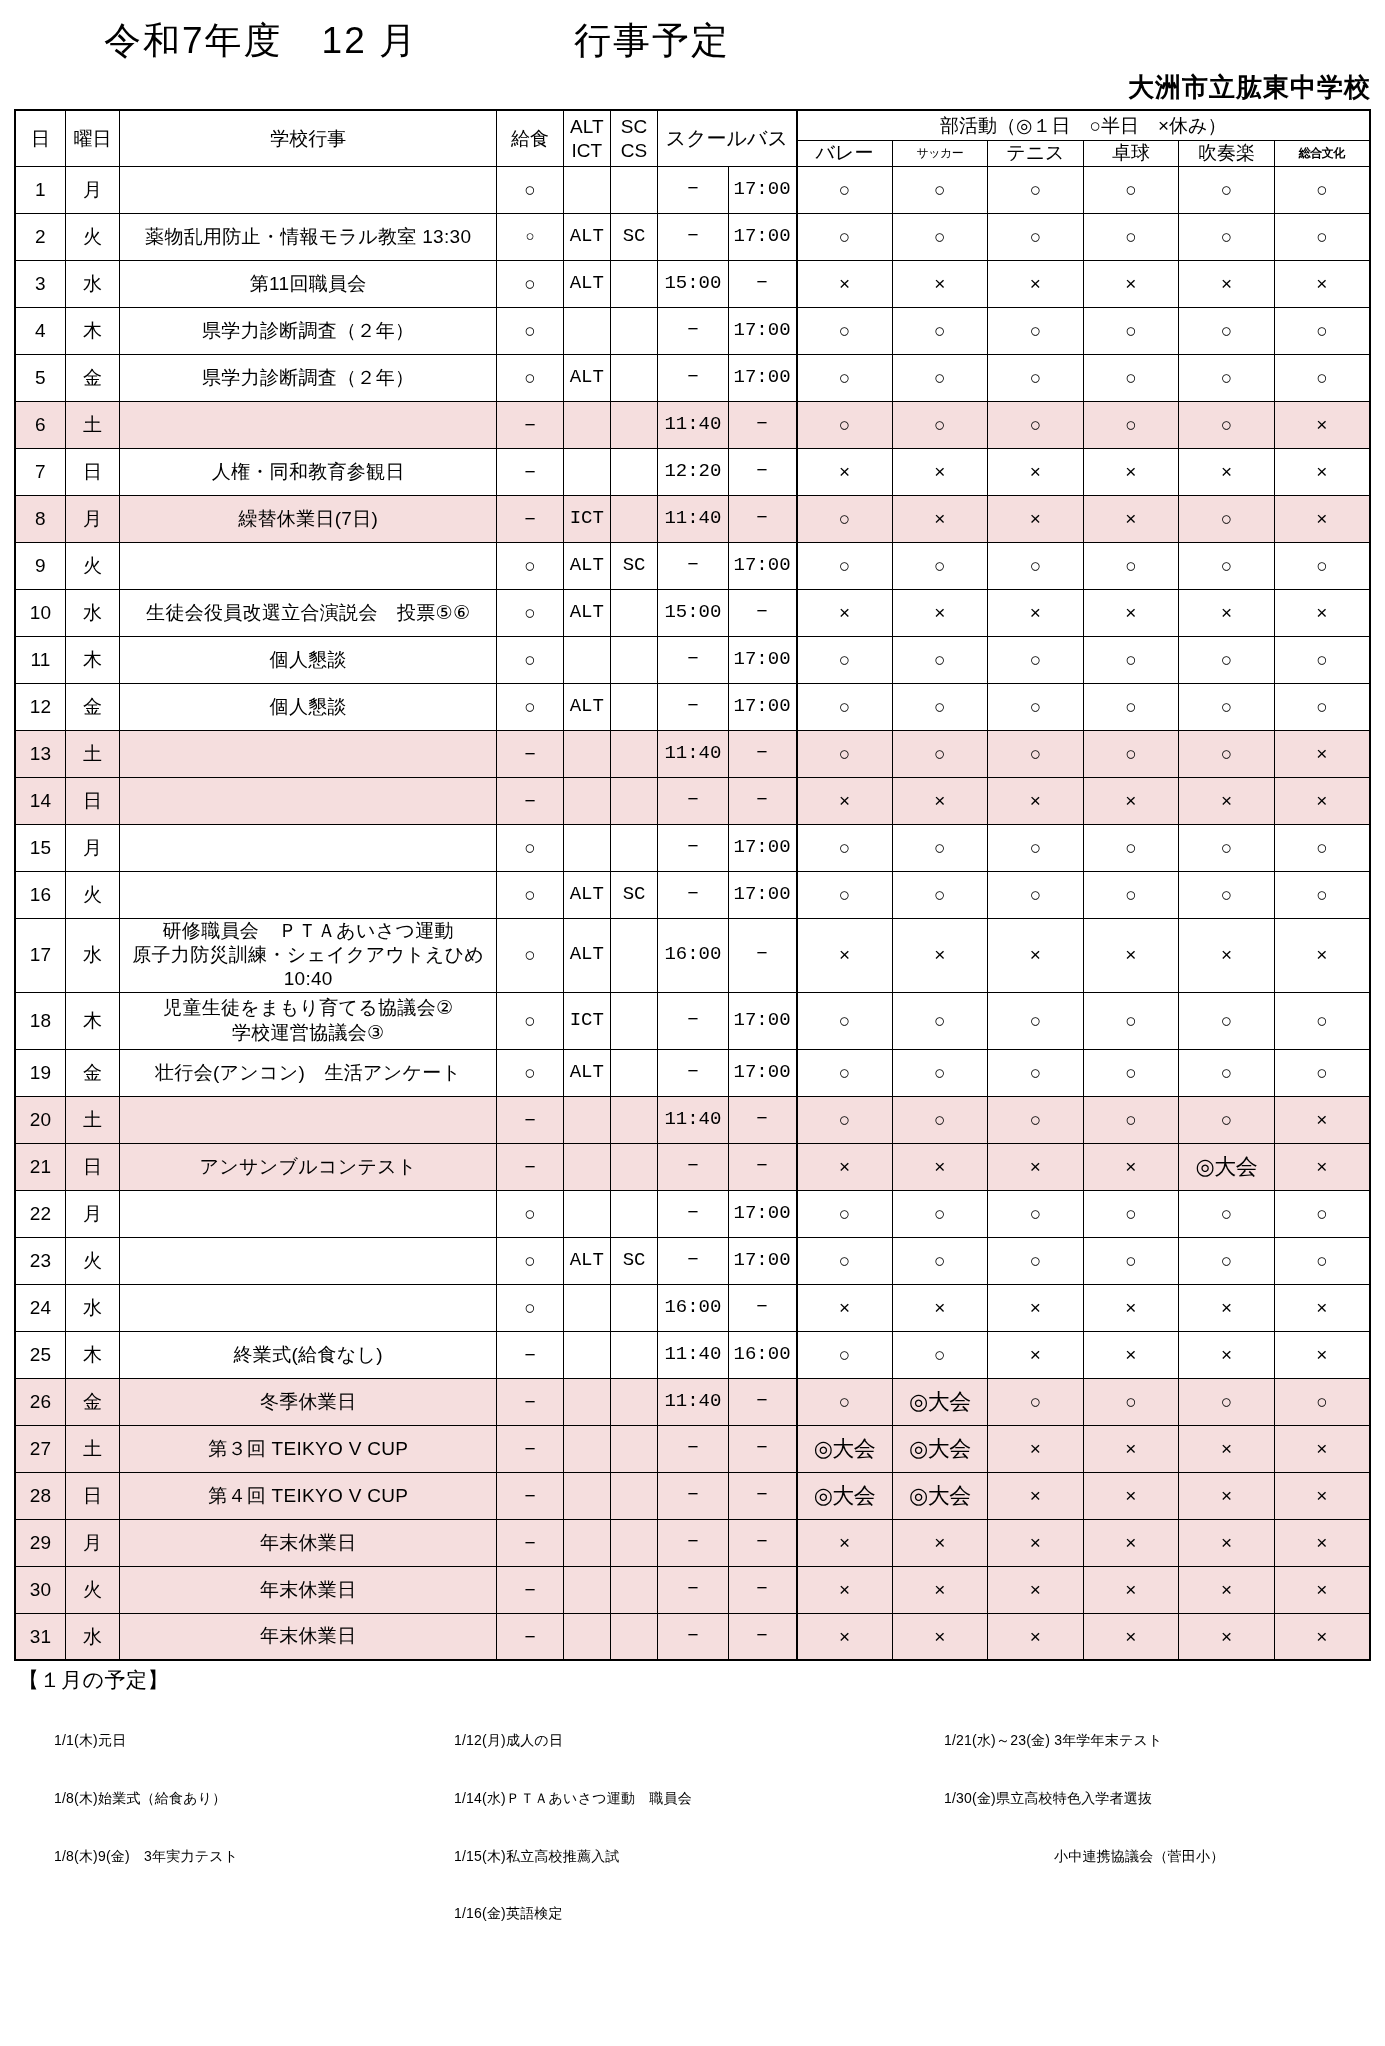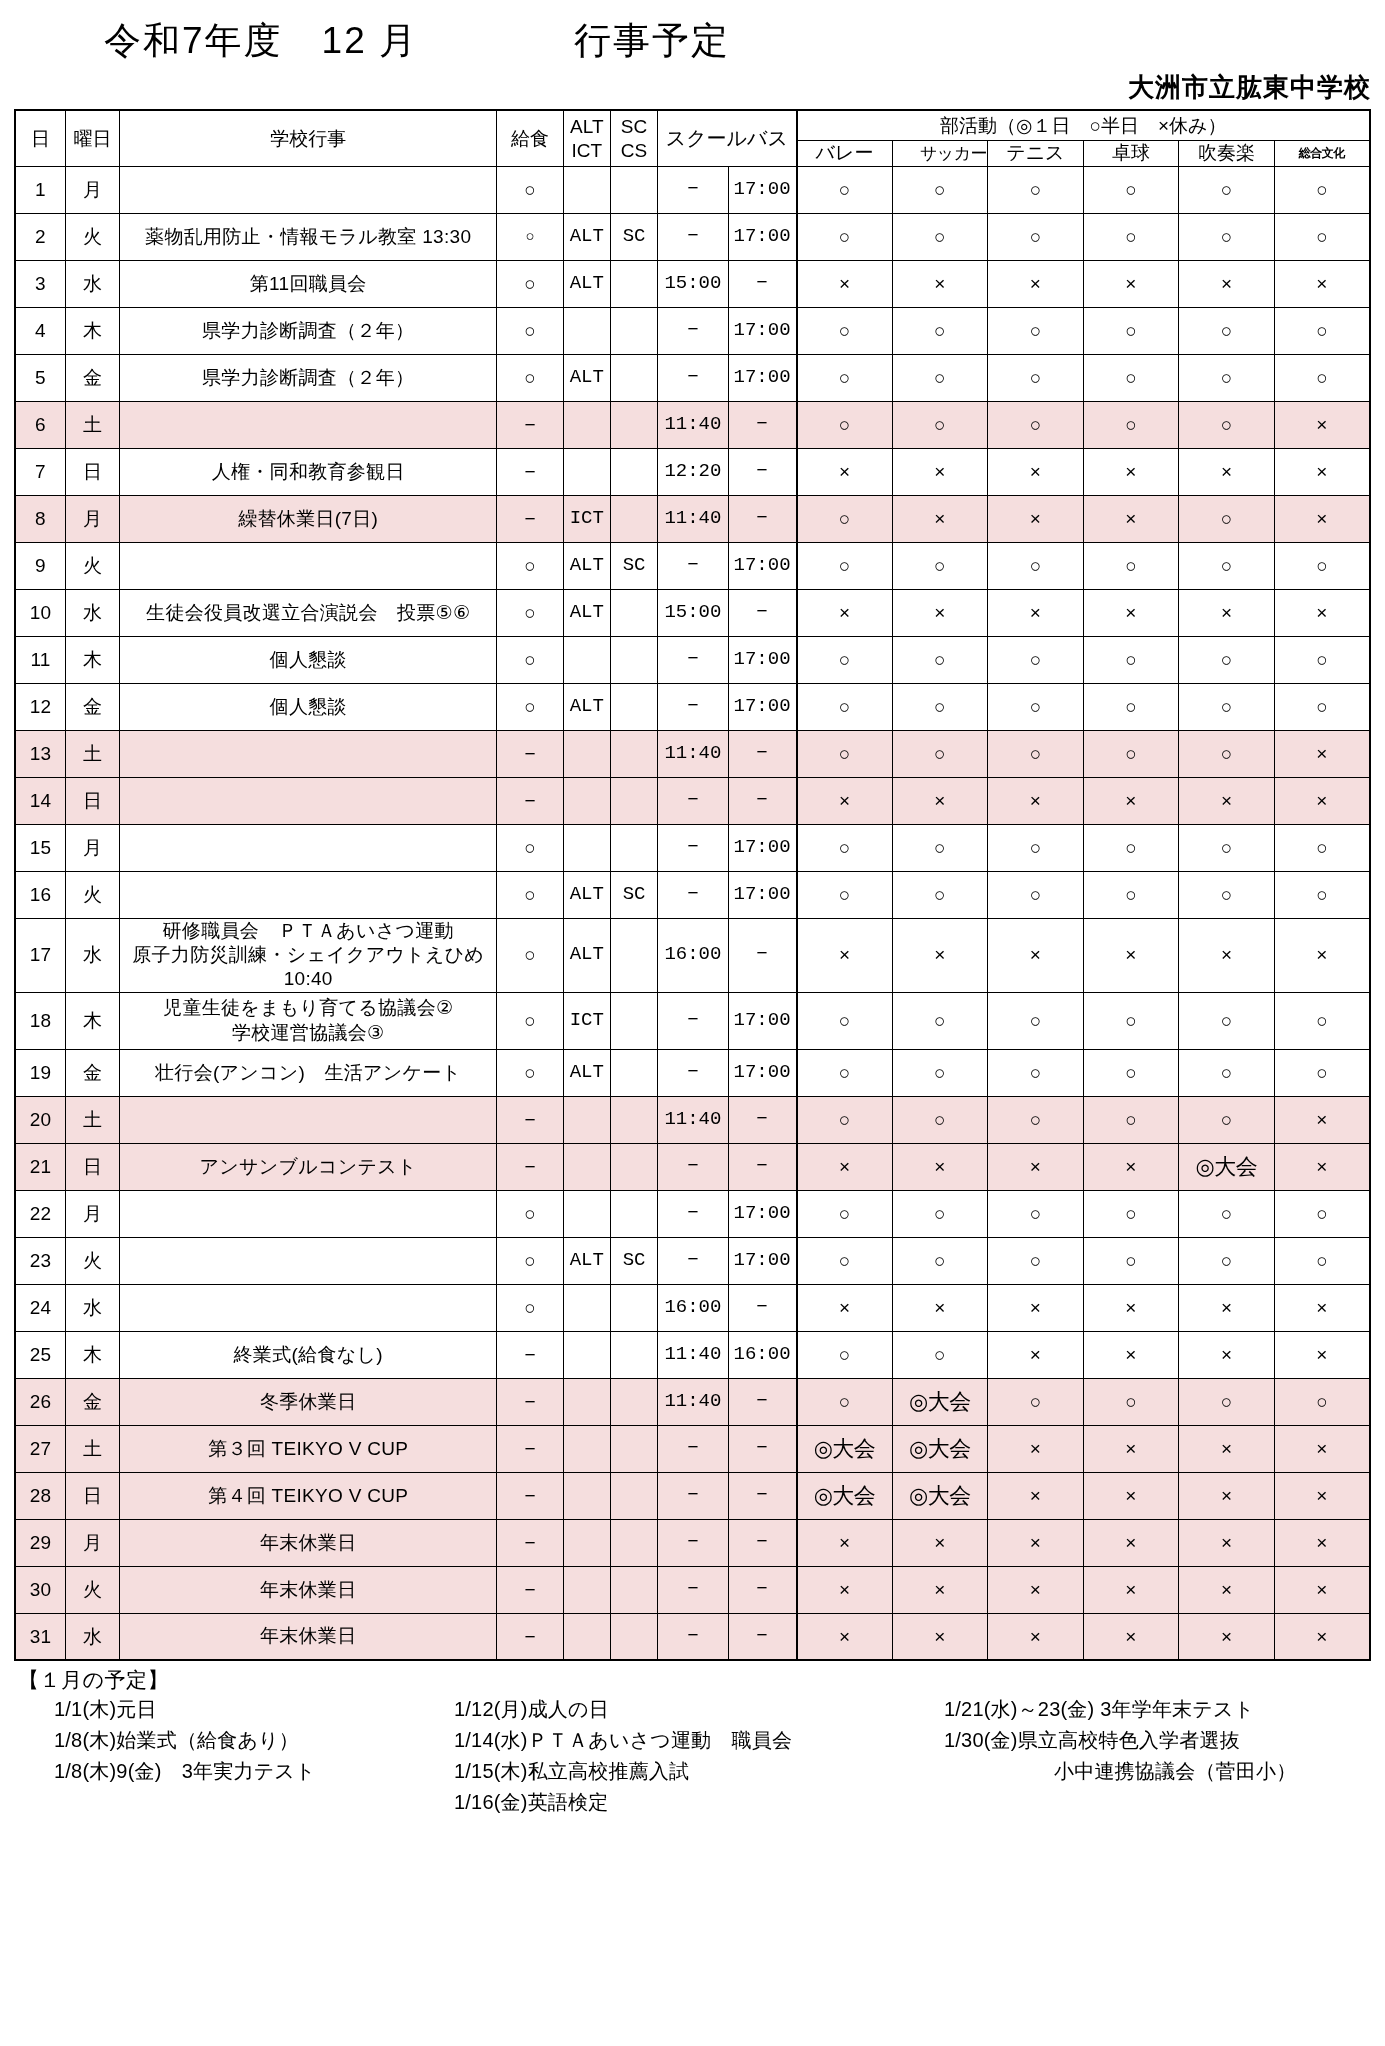--- a/index.html
+++ b/index.html
@@ -72,21 +72,21 @@
   col.c-alt   { width: 47px; }
   col.c-sc    { width: 47px; }
   col.c-bus1  { width: 70px; }
   col.c-bus2  { width: 68px; }
   col.c-club  { width: 95px; }
 
   
   th.hcell { font-size: 21px; height: 34px; }
   th.hcell.small { font-size: 20px; }
   th.club-sub { font-size: 17px; height: 26px; }
-  th.club-sub.tiny { font-size: 17px; letter-spacing: -0.5px; text-align: right; }
+  th.club-sub.tiny { font-size: 12px; letter-spacing: -0.5px; }
   th.club-sub.tiny2 { font-size: 12px; letter-spacing: -0.5px; font-weight: bold; }
   th.bukatsu { font-size: 20px; height: 30px; letter-spacing: 0px; }
   th.stacked { font-size: 18px; line-height: 1.15; }
 
   
   tr.body-row td { height: 47px; }
   tr.body-row.tall td { height: 57px; }
   td.day  { font-size: 21px; }
   td.dow  { font-size: 20px; }
   td.event {
@@ -118,24 +118,25 @@
   }
   .fgrid {
     display: flex;
     padding-left: 36px;
   }
   .fcol { display: flex; flex-direction: column; }
   .fcol.c1 { width: 400px; }
   .fcol.c2 { width: 490px; }
   .fcol.c3 { width: 420px; }
   .fline {
-    font-size: 20px;
+    font-size: 14px;
     line-height: 1.55;
     white-space: pre;
     letter-spacing: 0.2px;
+    margin-top: 36px;
   }
   .fline.indent { padding-left: 110px; }
 </style>
 </head>
 <body>
 
 <div class="title-row">
   <div class="main-title">令和7年度　12 月　　　　行事予定</div>
   <div class="school-name">大洲市立肱東中学校</div>
 </div>

